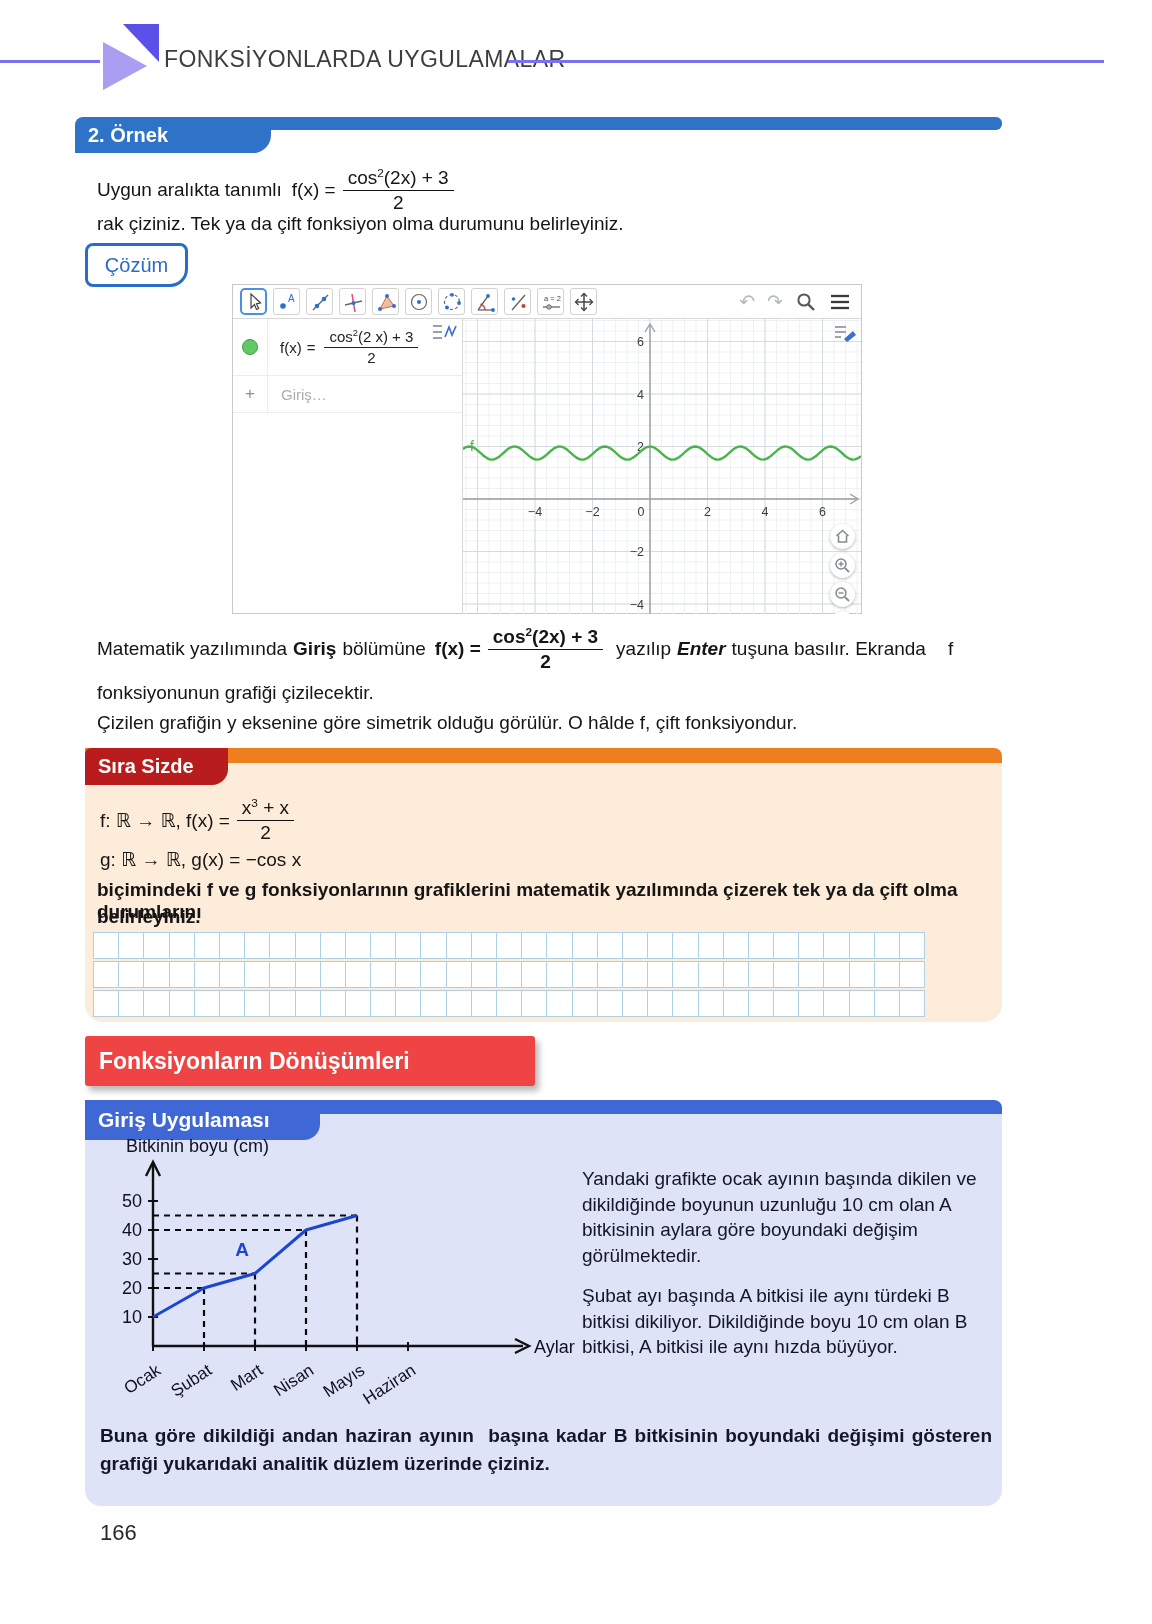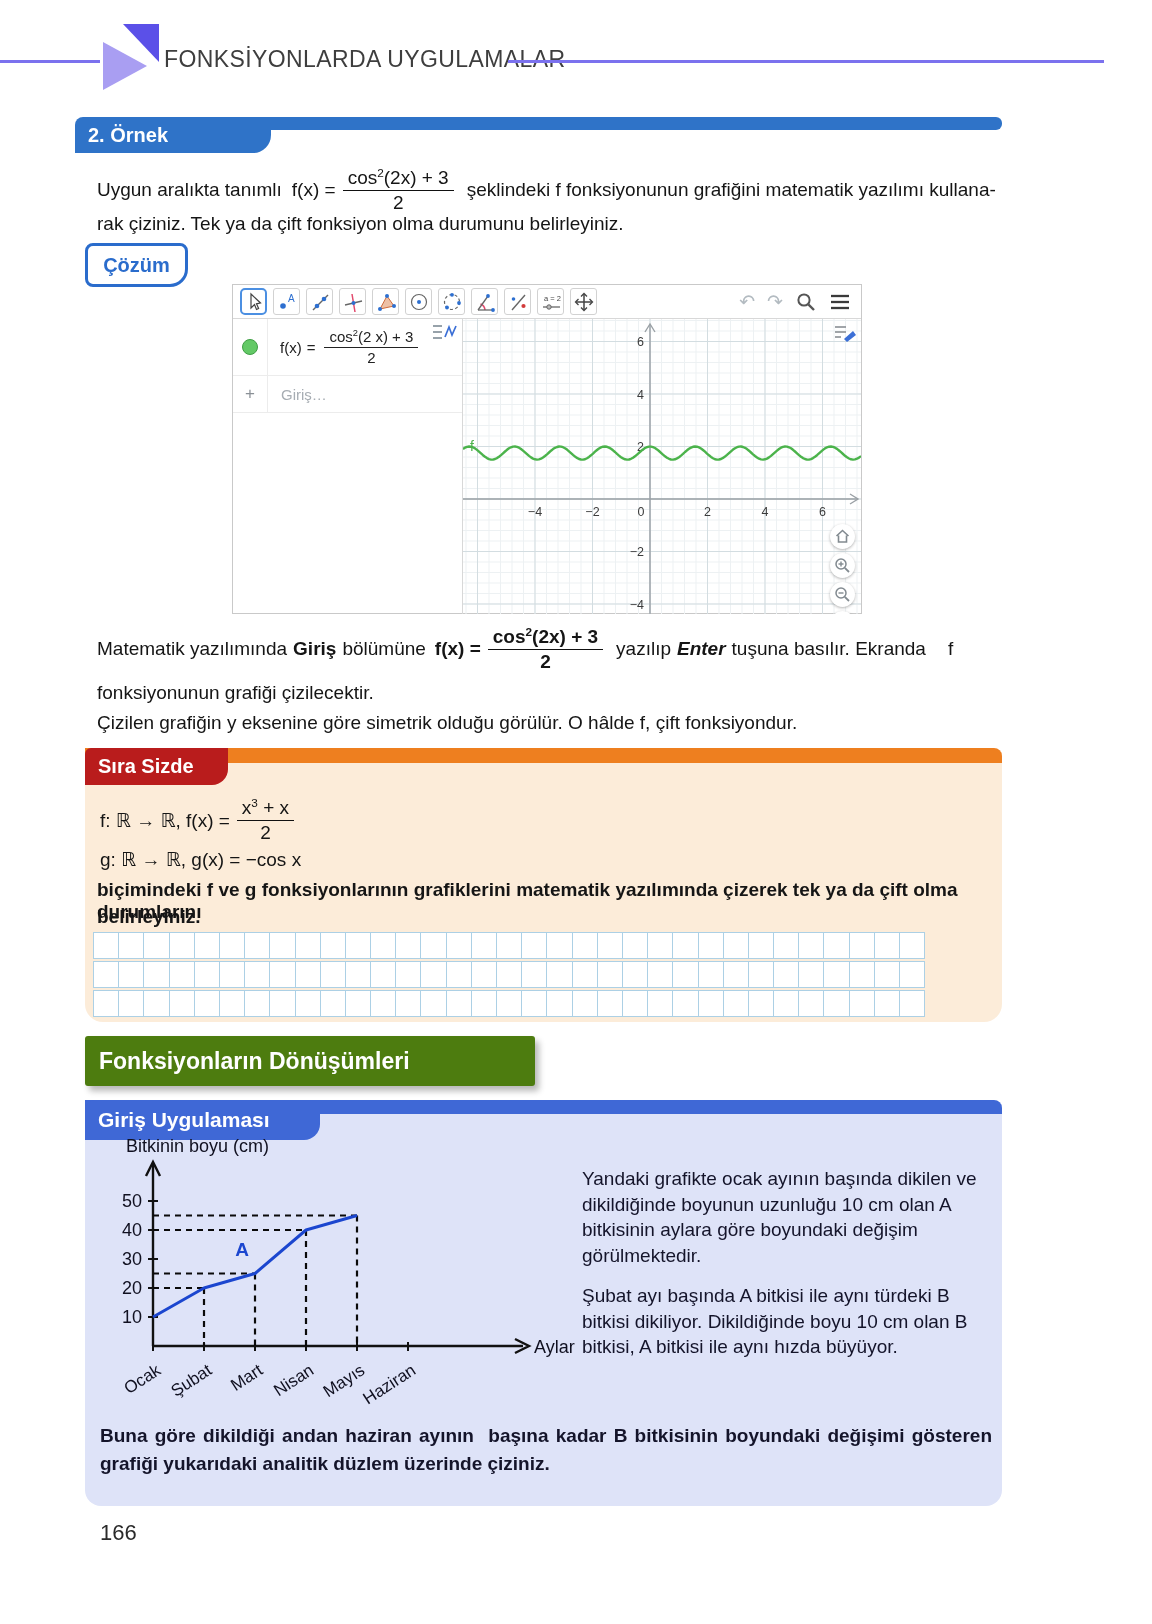--- a/index.html
+++ b/index.html
@@ -18,21 +18,21 @@
   .orange-tab{position:absolute;background:#b91c1c;color:#fff;font-weight:bold;font-size:20px;
             border-radius:6px 0 16px 0;display:flex;align-items:center;padding-left:13px;z-index:3;}
   .orange-bar{position:absolute;background:#ee7f1f;height:15px;border-radius:0 8px 0 0;z-index:2;}
   .peach-panel{position:absolute;background:#fcecd9;border-radius:0 0 18px 18px;z-index:1;}
   .gu-tab{position:absolute;background:#3f68d6;color:#fff;font-weight:bold;font-size:21px;
             border-radius:10px 0 16px 0;display:flex;align-items:center;padding-left:13px;z-index:3;}
   .gu-bar{position:absolute;background:#3f68d6;height:14px;border-radius:0 8px 0 0;z-index:2;}
   .lav-panel{position:absolute;background:#dee3f8;border-radius:0 0 16px 16px;z-index:1;}
 
   .cozum-btn{position:absolute;background:#fff;border:3px solid #2a6ccc;color:#2a6ccc;
-             font-weight:bold;font-size:20px;border-radius:8px 8px 18px 8px;
+             font-weight:normal;font-size:20px;border-radius:8px 8px 18px 8px;
              display:flex;align-items:center;justify-content:center;}
 
   .body-text{font-size:19px;color:#151515;}
   .bold{font-weight:bold;}
   .flexline{display:flex;align-items:center;}
 
   .frac{display:inline-flex;flex-direction:column;align-items:center;vertical-align:middle;
         margin:0 7px;line-height:1.15;}
   .frac .num{border-bottom:1.7px solid #111;padding:0 5px 1px;}
   .frac .den{padding-top:1px;}
@@ -60,21 +60,21 @@
   .alg-formula .frac .num{border-bottom:1.3px solid #222;}
   .tov-icon{position:absolute;right:3px;top:3px;}
   .ggb-graph{flex:1;position:relative;overflow:hidden;}
   .graph-btn{position:absolute;right:6px;width:25px;height:25px;border-radius:50%;background:#fff;
        box-shadow:0 1px 3px rgba(0,0,0,.3);display:flex;align-items:center;justify-content:center;}
 
   
   .agrid-row{display:flex;margin-bottom:2px;}
   .agrid-cell{flex:0 0 26.2px;height:27px;border:1px solid #acd0e5;margin-left:-1px;background:#fff;box-sizing:border-box;}
 
-  .purple-title{position:absolute;left:85px;top:1036px;width:450px;height:50px;background:#4d7c0f;
+  .purple-title{position:absolute;left:85px;top:1036px;width:450px;height:50px;background:#ef4444;
        color:#fff;font-weight:bold;font-size:23px;display:flex;align-items:center;padding-left:14px;
        box-sizing:border-box;box-shadow:4px 5px 6px rgba(0,0,0,.28);border-radius:3px;}
 
   .para{position:absolute;font-size:19px;line-height:25.5px;color:#14142a;}
   .page-num{position:absolute;left:100px;top:1508px;font-size:22px;color:#2a2a2a;margin-top:12px;}
 </style>
 </head>
 <body>
 
 <div class="hdr-line" style="left:0;width:100px;"></div>
@@ -92,21 +92,20 @@
 
 <div class="abs flexline body-text" style="left:97px;top:160px;height:60px;">
   <span>Uygun aralıkta tanımlı</span>
   <span class="flexline" style="margin-left:10px;">
     <span>f(x) =</span>
     <span class="frac">
       <span class="num"><span>cos</span><sup>2</sup><span>(2x) + 3</span></span>
       <span class="den">2</span>
     </span>
   </span>
-  <span style="margin-left:6px;">şeklindeki f fonksiyonunun grafiğini matematik yazılımı kullana-</span>
 </div>
 <div class="abs body-text" style="left:97px;top:213px;">rak çiziniz. Tek ya da çift fonksiyon olma durumunu belirleyiniz.</div>
 
 <div class="cozum-btn" style="left:85px;top:243px;width:97px;height:38px;">
   <span>Çözüm</span>
 </div>
 
 <div class="ggb">
   <div class="ggb-toolbar">
     <div class="tool-btn selected">

